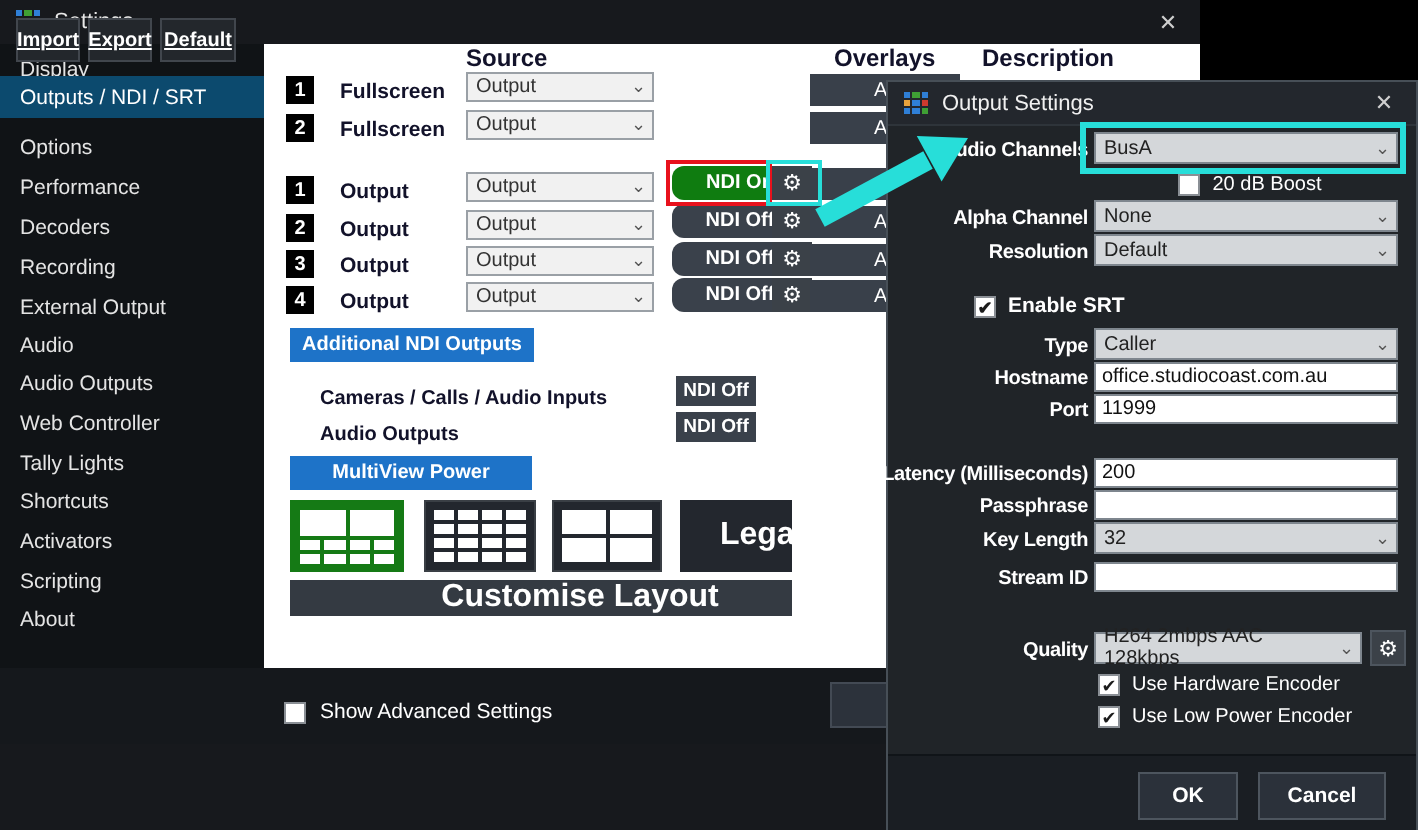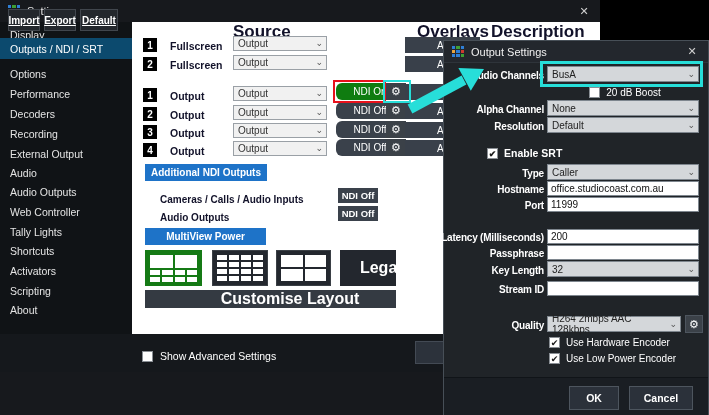--- a/index.html
+++ b/index.html
@@ -23,26 +23,26 @@
   .side-item.selected { background:#0c4a6e; color:#fff; }
 
   
   #win-bottom { left:0; top:334px; width:600px; height:38px; background:#15181c; }
   .foot-btn { position:absolute; top:9px; height:22px; background:#23272c; border:1px solid #41464d; color:#fff; font-size:10px; font-weight:bold; display:flex; align-items:center; justify-content:center;text-decoration:underline; }
   .chk { background:#fff; border:1px solid #8a8f95; width:11px; height:11px; font-size:9px; line-height:10px; text-align:center; color:#1b1b1b; flex:0 0 auto; }
   #adv-row { position:absolute; left:142px; top:350px; display:flex; align-items:center; gap:7px; color:#fff; font-size:10.5px; }
   #hidden-ok { left:415px; top:341px; width:50px; height:23px; background:#2c323b; border:1px solid #434a54; }
 
   
-  .col-head { position:absolute; top:22px; font-size:17px; font-weight:bold; color:#12122a; }
+  .col-head { position:absolute; top:22px; font-size:12px; font-weight:bold; color:#12122a; }
   .badge { position:absolute; width:14px; height:14px; background:#000; color:#fff; font-size:10px; font-weight:bold; display:flex; align-items:center; justify-content:center; }
   .row-label { position:absolute; font-size:10.5px; font-weight:bold; color:#12122a; }
   .dd { position:absolute; background:#f1f1f1; border:1px solid #9aa0a6; color:#333; font-size:10px; display:flex; align-items:center; padding:0 14px 0 4px; }
   .dd .chev { position:absolute; right:3px; top:1px; color:#555; font-size:9px; }
-  .ndi-btn { position:absolute; width:68px; height:17px; color:#fff; font-size:10px; font-weight:normal; display:flex; align-items:center; justify-content:center; background:#3a414b;border-radius:6px; }
+  .ndi-btn { position:absolute; width:68px; height:17px; color:#fff; font-size:10px; font-weight:bold; display:flex; align-items:center; justify-content:center; background:#3a414b;border-radius:6px; }
   .ndi-on { background:#0f7c10; }
   .gear-btn { position:absolute; width:20px; height:17px; background:#3b4148; color:#fff; font-size:11px; display:flex; align-items:center; justify-content:center; }
   .all-btn { position:absolute; width:75px; height:16px; background:#39404a; color:#fff; font-size:10px; display:flex; align-items:center; justify-content:center; }
   .blue-btn { position:absolute; background:#1e73c8; color:#fff; font-size:10px; font-weight:bold; display:flex; align-items:center; justify-content:center; }
   .grp-label { position:absolute; font-size:10px; font-weight:bold; color:#12122a; }
   .ndi-sm { position:absolute; width:40px; height:15px; background:#3a414b; color:#fff; font-size:9.5px; font-weight:bold; display:flex; align-items:center; justify-content:center; }
   .thumb { position:absolute; top:250px; height:36px; background:#23272e; border:1px solid #3a3f45; padding:4px; }
   .thumb.sel { background:#157a15; border-color:#157a15; }
   .thumb .cell { background:#fff; }
   .t-grid { width:100%; height:100%; display:grid; gap:2px; }

